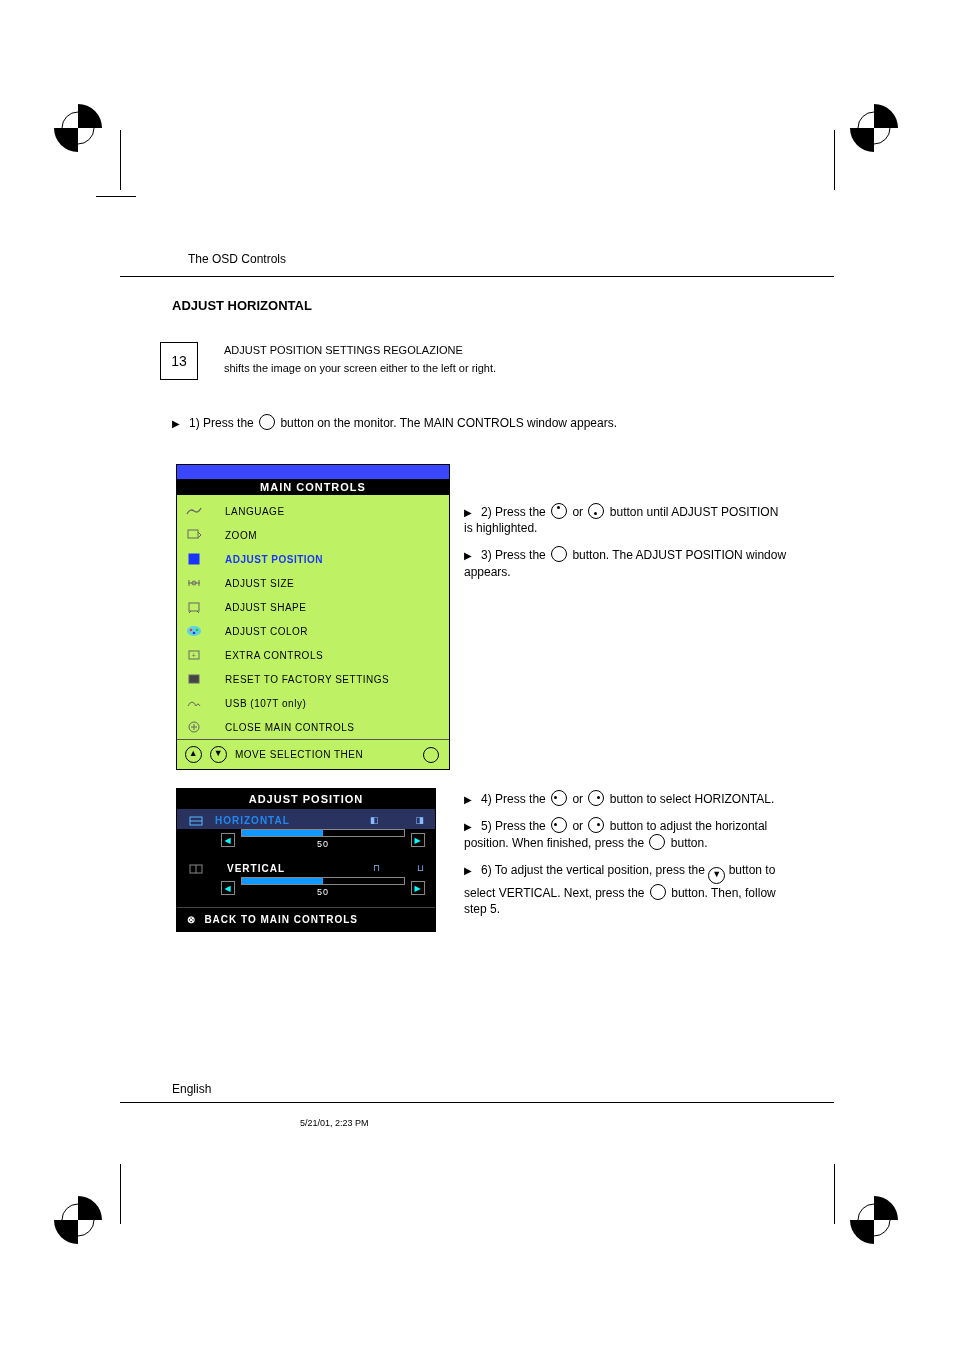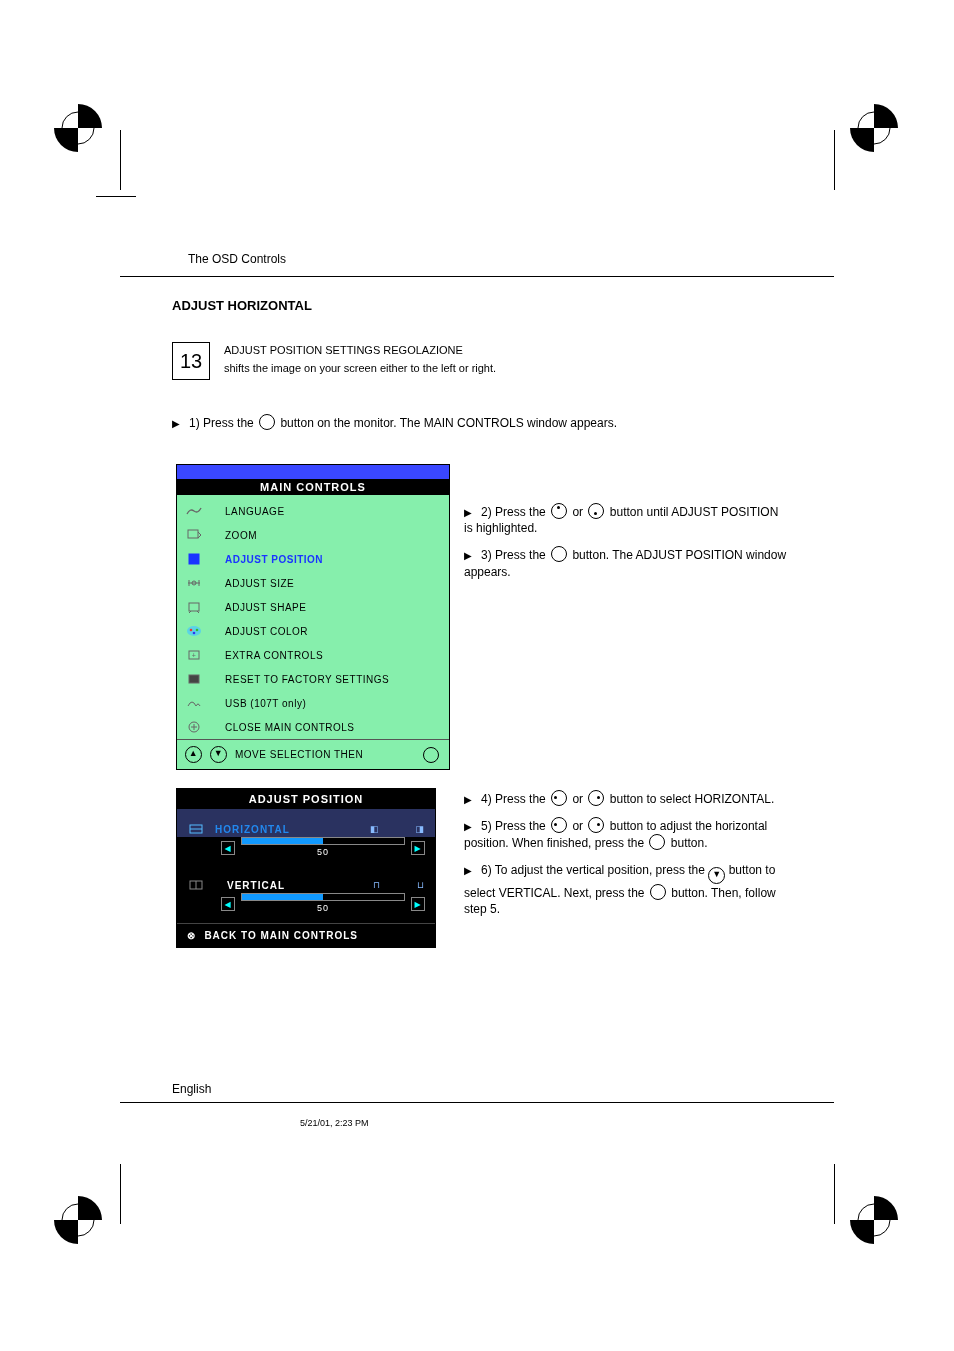--- a/index.html
+++ b/index.html
@@ -14,24 +14,24 @@
   }
   
   .regmark { position: absolute; }
   .regmark svg { display: block; }
   .tick-v { position: absolute; width: 1px; height: 60px; background: #000; }
   .tick-h { position: absolute; height: 1px; width: 60px; background: #000; }
 
   .rule { position: absolute; height: 1px; background: #000; }
 
   .page-num-box {
-    position: absolute; left: 172px; top: 342px;
+    position: absolute; left: 160px; top: 342px;
     width: 36px; height: 36px; border: 1px solid #000;
     display: flex; align-items: center; justify-content: center;
-    font-size: 20px;
+    font-size: 14px;
   }
   .head1 { position: absolute; left: 188px; top: 252px; font-size: 12px; font-weight: normal; }
   .head2 { position: absolute; left: 172px; top: 298px; font-size: 13px; font-weight: bold; }
   .sub1  { position: absolute; left: 224px; top: 344px; font-size: 11px; }
   .sub2  { position: absolute; left: 224px; top: 362px; font-size: 11px; }
 
   .step1 { position: absolute; left: 172px; top: 414px; font-size: 12px; }
   .step1 .tri, .rcol .tri { font-size: 10px; display: inline-block; margin-right: 6px; }
 
   .circ { display: inline-block; width: 14px; height: 14px; border: 1.5px solid #000; border-radius: 50%; vertical-align: -3px; margin: 0 2px; }
@@ -40,21 +40,21 @@
   }
   .circ.dotup::after { left: 4.5px; top: 1.5px; }
   .circ.dotdn::after { left: 4.5px; top: 8px; }
   .circ.dotlf::after { left: 1.5px; top: 4.5px; }
   .circ.dotrt::after { left: 8px;   top: 4.5px; }
   .circ-enc { display:inline-block; width:15px; height:15px; border:1.5px solid #000; border-radius:50%; vertical-align:-3px; text-align:center; font-size:9px; line-height:13px; }
 
   
   .osd1 {
     position: absolute; left: 176px; top: 464px;
-    width: 272px; background: #86efac; border: 1px solid #000;
+    width: 272px; background: #bef264; border: 1px solid #000;
   }
   .osd1 .titlebar { height: 14px; background: #3a47ff; }
   .osd1 .titlecap { background:#000; color:#fff; text-align:center; font-size:11px; font-weight:bold; letter-spacing:1px; padding:2px 0; }
   .osd1 .items { padding: 4px 8px 0 8px; }
   .osd1 .item { display:flex; align-items:center; gap:22px; height:24px; font-size:10px; letter-spacing:0.5px; }
   .osd1 .item .ico { width:18px; height:14px; display:flex; align-items:center; justify-content:center; }
   .osd1 .item.sel { color:#1a34ff; font-weight:bold; }
   .osd1 .item.sel .ico svg * { stroke:#1a34ff; fill:none; }
   .osd1 .item.sel .ico.fillblue svg * { fill:#1a34ff; stroke:#1a34ff; }
   .osd1 .footer {
@@ -64,21 +64,21 @@
   .osd1 .footer .spacer { flex:1; }
 
   
   .osd2 {
     position: absolute; left: 176px; top: 788px;
     width: 258px; background:#000; color:#fff; border:1px solid #000;
     font-size:10px; letter-spacing:1px;
   }
   .osd2 .titlebar { background:#000; text-align:center; padding:4px 0; font-weight:bold; font-size:11px; }
   .osd2 .body { background:#000; padding:0 0 2px 0; }
-  .osd2 .row { display:flex; align-items:center; padding:14px 10px 2px 10px; gap:10px; }
+  .osd2 .row { display:flex; align-items:flex-start; padding:6px 10px 2px 10px; gap:10px; }
   .osd2 .row.sel { background:#2a3260; color:#28e; }
   .osd2 .row .ico { width:18px; display:flex; justify-content:center; }
   .osd2 .row .label { flex:1; font-weight:bold; }
   .osd2 .row .ends { display:flex; gap:36px; }
   .osd2 .row .ends span { color:#8bf; font-size:9px; }
   .osd2 .barrow { display:flex; align-items:center; gap:6px; padding:0 10px 6px 44px; }
   .osd2 .barrow .arrow { width:12px; height:12px; border:1px solid #888; color:#0ff; font-size:8px; display:flex; align-items:center; justify-content:center; }
   .osd2 .barrow .bar { position:relative; flex:1; height:6px; border:1px solid #888; }
   .osd2 .barrow .bar .fill { position:absolute; left:0; top:0; bottom:0; background:#19f; }
   .osd2 .barrow .val { position:absolute; width:100%; text-align:center; top:10px; left:0; font-size:9px; letter-spacing:1px; color:#fff; }

